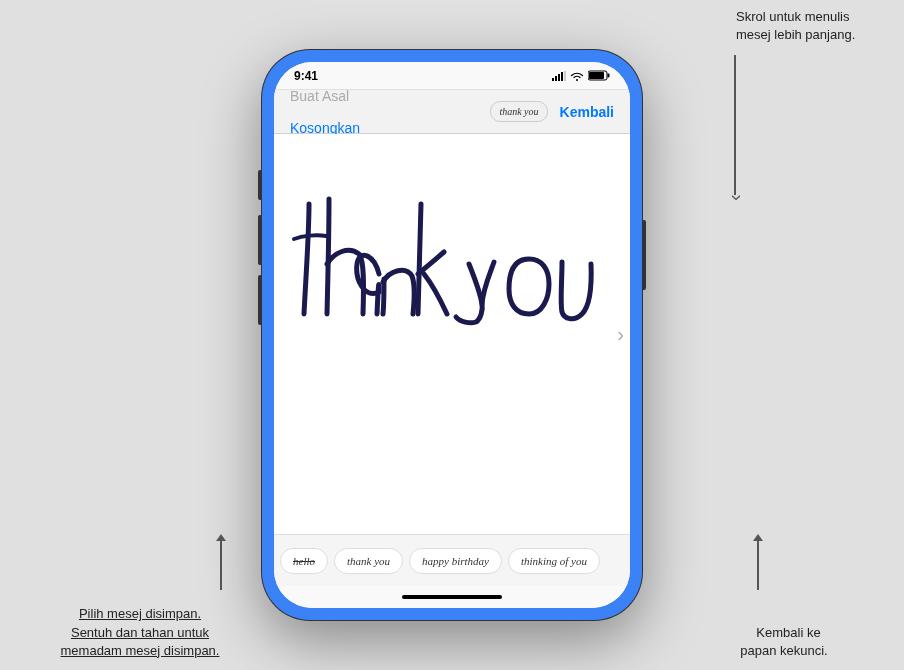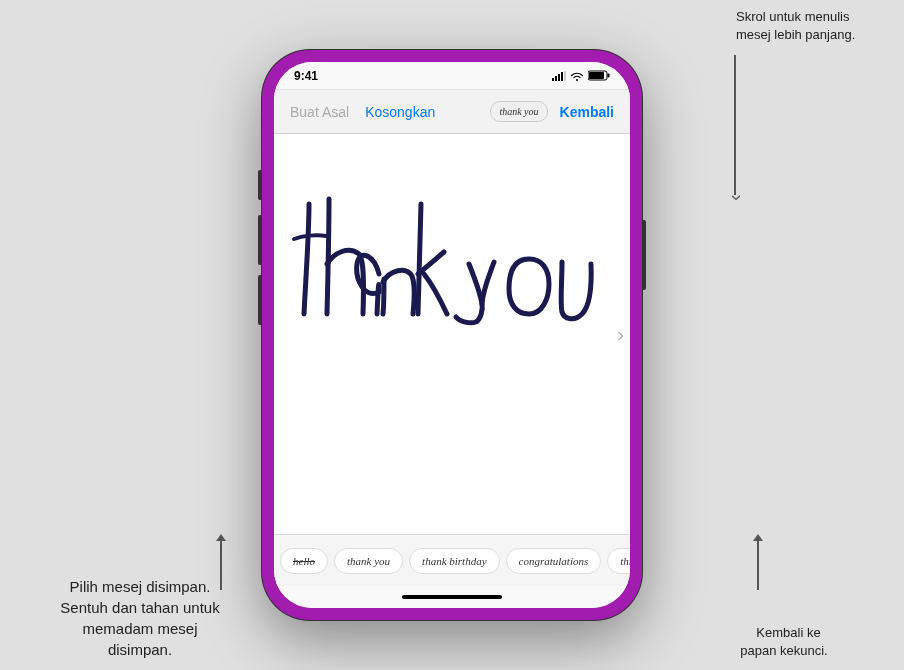--- a/index.html
+++ b/index.html
@@ -33,24 +33,25 @@
       line-height: 1.4;
       color: #222;
       width: 160px;
     }
 
     .annotation-bottom-left {
       position: absolute;
       bottom: 10px;
       left: 50px;
       text-align: center;
-      font-size: 15px;
+      font-size: 13px;
       line-height: 1.4;
       color: #222;
       width: 180px;
+      text-decoration: underline;
     }
 
     .annotation-bottom-right {
       position: absolute;
       bottom: 10px;
       right: 50px;
       text-align: center;
       font-size: 13px;
       line-height: 1.4;
       color: #222;
@@ -73,21 +74,21 @@
       right: -5px;
       font-size: 20px;
       color: #555;
       transform: rotate(90deg);
     }
 
     
     .phone-frame {
       width: 380px;
       height: 570px;
-      background: #a21caf;
+      background: #3b82f6;
       border-radius: 48px;
       padding: 12px;
       box-shadow: 0 0 0 1px #333, 0 20px 60px rgba(0,0,0,0.4);
       position: relative;
     }
 
     
     .side-button-left {
       position: absolute;
       left: -4px;
@@ -165,20 +166,21 @@
       border-bottom: 1px solid #d0d0d0;
       display: flex;
       align-items: center;
       justify-content: space-between;
       padding: 0 16px;
     }
 
     .toolbar-left {
       display: flex;
       gap: 16px;
+      flex-direction: column;
     }
 
     .toolbar-btn-inactive {
       font-size: 14px;
       color: #aaa;
     }
 
     .toolbar-btn-active {
       font-size: 14px;
       color: #007aff;
@@ -404,24 +406,21 @@
       </div>
 
       <div class="suggestions-bar">
         <div class="suggestion-item">
           <span style="text-decoration: line-through; font-family: cursive; font-style: italic;">hello</span>
         </div>
         <div class="suggestion-item">
           <span style="font-family: cursive; font-style: italic;">thank you</span>
         </div>
         <div class="suggestion-item">
-          <span style="font-family: cursive; font-style: italic;">thank birthday</span>
-        </div>
-        <div class="suggestion-item">
-          <span style="font-family: cursive; font-style: italic;">congratulations</span>
+          <span style="font-family: cursive; font-style: italic;">happy birthday</span>
         </div>
         <div class="suggestion-item">
           <span style="font-family: cursive; font-style: italic;">thinking of you</span>
         </div>
 
       </div>
 
       <div class="home-indicator">
         <div class="home-bar"></div>
       </div>

